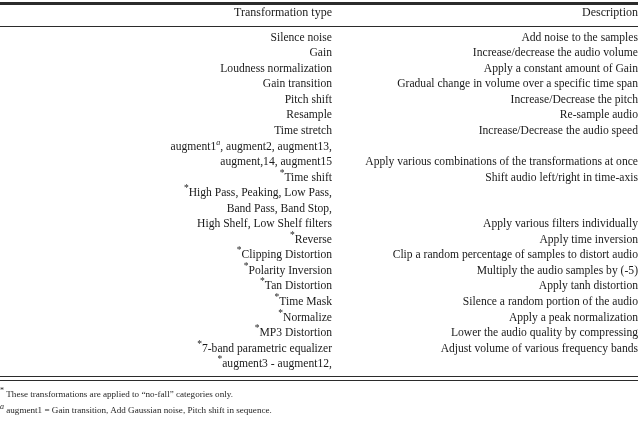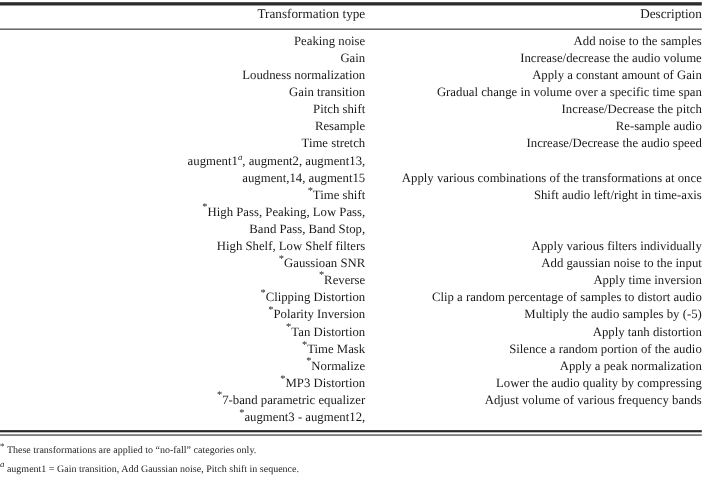--- a/index.html
+++ b/index.html
@@ -112,21 +112,21 @@
   <div class="rule rule-header"></div>
 
   <table class="tbl">
     <colgroup>
         <col class="c1">
         <col class="c2">
       </colgroup>
     <tbody>
 
       <tr>
-        <td>Peaking noise</td>
+        <td>Silence noise</td>
         <td>Add noise to the samples</td>
       </tr>
       <tr>
         <td>Gain</td>
         <td>Increase/decrease the audio volume</td>
       </tr>
       <tr>
         <td>Loudness normalization</td>
         <td>Apply a constant amount of Gain</td>
       </tr>
@@ -166,24 +166,20 @@
       </tr>
       <tr>
         <td>Band Pass, Band Stop,</td>
         <td></td>
       </tr>
       <tr>
         <td>High Shelf, Low Shelf filters</td>
         <td>Apply various filters individually</td>
       </tr>
 
-      <tr>
-        <td><span class="ast">*</span><span>Gaussioan SNR</span></td>
-        <td>Add gaussian noise to the input</td>
-      </tr>
       <tr>
         <td><span class="ast">*</span><span>Reverse</span></td>
         <td>Apply time inversion</td>
       </tr>
       <tr>
         <td><span class="ast">*</span><span>Clipping Distortion</span></td>
         <td>Clip a random percentage of samples to distort audio</td>
       </tr>
       <tr>
         <td><span class="ast">*</span><span>Polarity Inversion</span></td>

